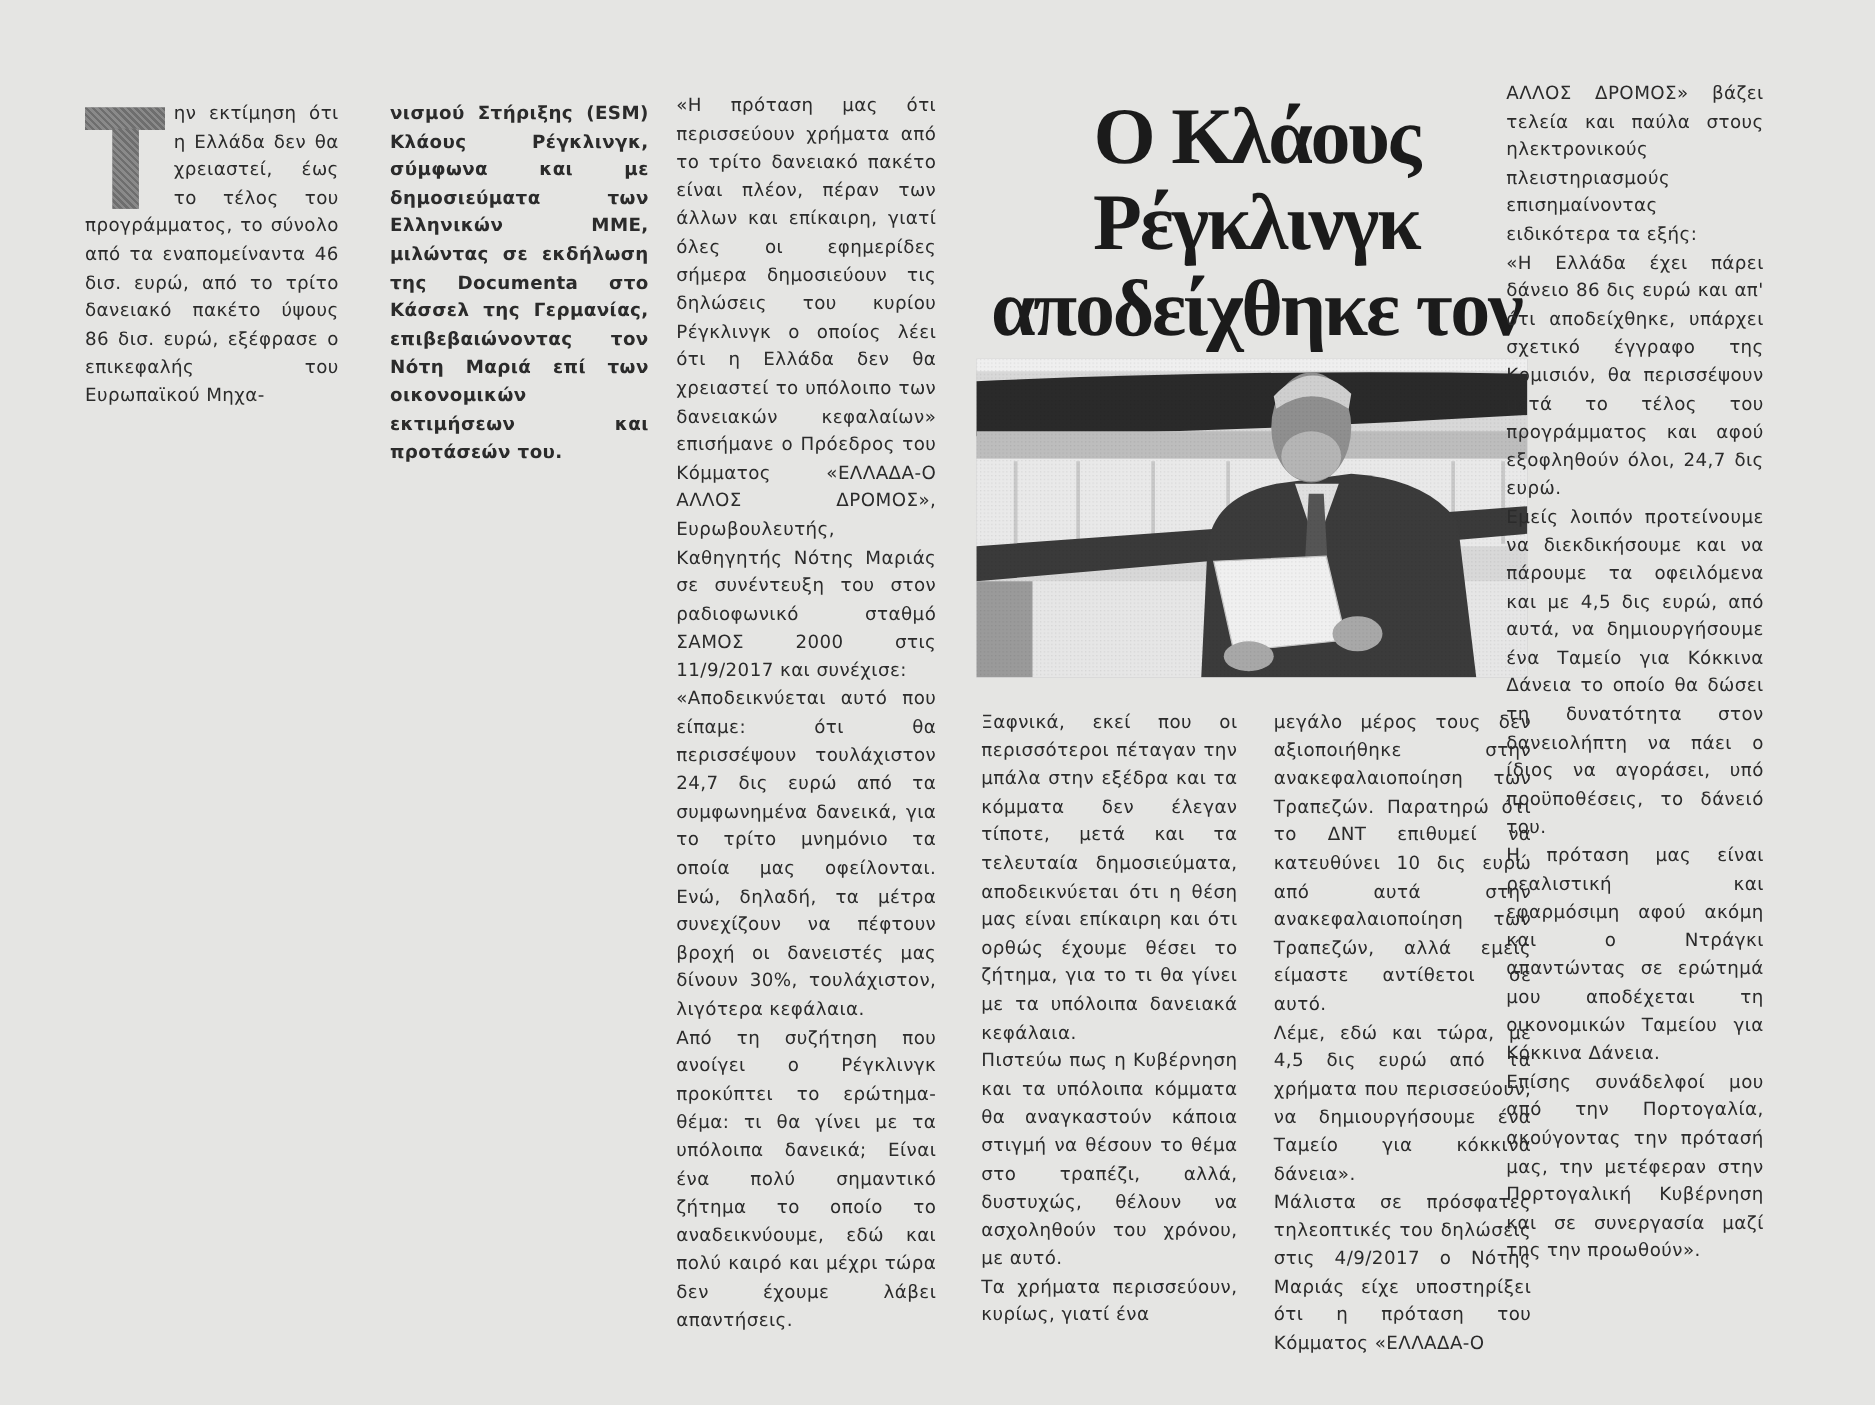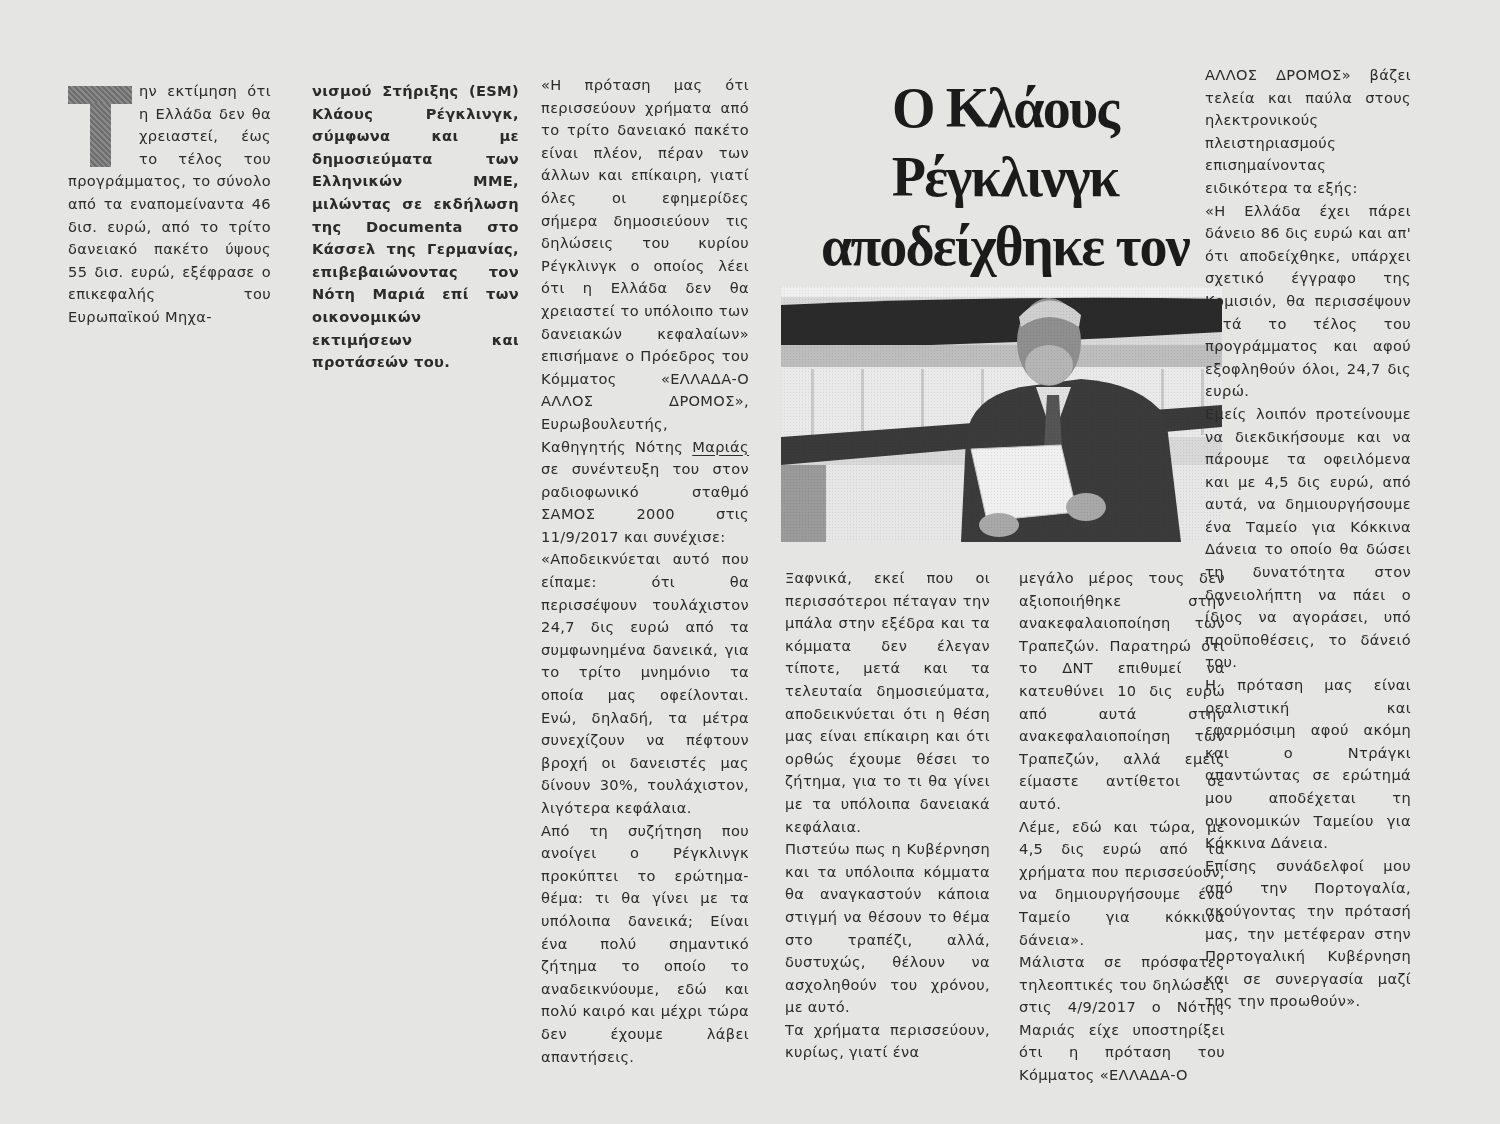--- a/index.html
+++ b/index.html
@@ -68,55 +68,54 @@
       clip: rect(0 0 0 0);
     }
     .headline {
       position: absolute;
       left: 780px;
       top: 74px;
       width: 450px;
       text-align: center;
       font-family: "Liberation Serif", "DejaVu Serif", serif;
       font-weight: bold;
-      font-size: 56px;
+      font-size: 64px;
       line-height: 69px;
       color: #1b1b1b;
       letter-spacing: -1.8px;
     }
     .headline span { display: block; }
 
     .photo {
       position: absolute;
       left: 781px;
       top: 287px;
       width: 441px;
       height: 255px;
       overflow: hidden;
       background: #cfcfcf;
     }
     .photo svg { display: block; }
 
     .underline-name {
-      text-decoration: underline;
       text-underline-offset: 3px;
     }
   </style>
 </head>
 <body>
 
 <div class="page">
 
   <div class="col col1">
     <div class="dropcap">
       <div class="bar"></div>
       <div class="stem"></div>
       <span class="dropcap-letter">Τ</span>
     </div>
-    <p>ην εκτίμηση ότι η Ελλάδα δεν θα χρειαστεί, έως το τέλος του προγράμματος, το σύνολο από τα εναπομείναντα 46 δισ. ευρώ, από το τρίτο δανειακό πακέτο ύψους 55 δισ. ευρώ, εξέφρασε ο επικεφαλής του Ευρωπαϊκού Μηχα-</p>
+    <p>ην εκτίμηση ότι η Ελλάδα δεν θα χρειαστεί, έως το τέλος του προγράμματος, το σύνολο από τα εναπομείναντα 46 δισ. ευρώ, από το τρίτο δανειακό πακέτο ύψους 86 δισ. ευρώ, εξέφρασε ο επικεφαλής του Ευρωπαϊκού Μηχα-</p>
   </div>
 
   <div class="col col2">
     <p>νισμού Στήριξης (ESM) Κλάους Ρέγκλινγκ, σύμφωνα και με δημοσιεύματα των Ελληνικών ΜΜΕ, μιλώντας σε εκδήλωση της Documenta στο Κάσσελ της Γερμανίας, επιβεβαιώνοντας τον Νότη Μαριά επί των οικονομικών εκτιμήσεων και προτάσεών του.</p>
   </div>
 
   <div class="col col3">
     <p><span>«Η πρόταση μας ότι περισσεύουν χρήματα από το τρίτο δανειακό πακέτο είναι πλέον, πέραν των άλλων και επίκαιρη, γιατί όλες οι εφημερίδες σήμερα δημοσιεύουν τις δηλώσεις του κυρίου Ρέγκλινγκ ο οποίος λέει ότι η Ελλάδα δεν θα χρειαστεί το υπόλοιπο των δανειακών κεφαλαίων» επισήμανε ο Πρόεδρος του Κόμματος «ΕΛΛΑΔΑ-Ο ΑΛΛΟΣ ΔΡΟΜΟΣ», Ευρωβουλευτής, Καθηγητής Νότης </span><span class="underline-name">Μαριάς</span><span> σε συνέντευξη του στον ραδιοφωνικό σταθμό ΣΑΜΟΣ 2000 στις 11/9/2017 και συνέχισε:</span></p>
     <p>«Αποδεικνύεται αυτό που είπαμε: ότι θα περισσέψουν τουλάχιστον 24,7 δις ευρώ από τα συμφωνημένα δανεικά, για το τρίτο μνημόνιο τα οποία μας οφείλονται. Ενώ, δηλαδή, τα μέτρα συνεχίζουν να πέφτουν βροχή οι δανειστές μας δίνουν 30%, τουλάχιστον, λιγότερα κεφάλαια.</p>
     <p>Από τη συζήτηση που ανοίγει ο Ρέγκλινγκ προκύπτει το ερώτημα-θέμα: τι θα γίνει με τα υπόλοιπα δανεικά; Είναι ένα πολύ σημαντικό ζήτημα το οποίο το αναδεικνύουμε, εδώ και πολύ καιρό και μέχρι τώρα δεν έχουμε λάβει απαντήσεις.</p>

